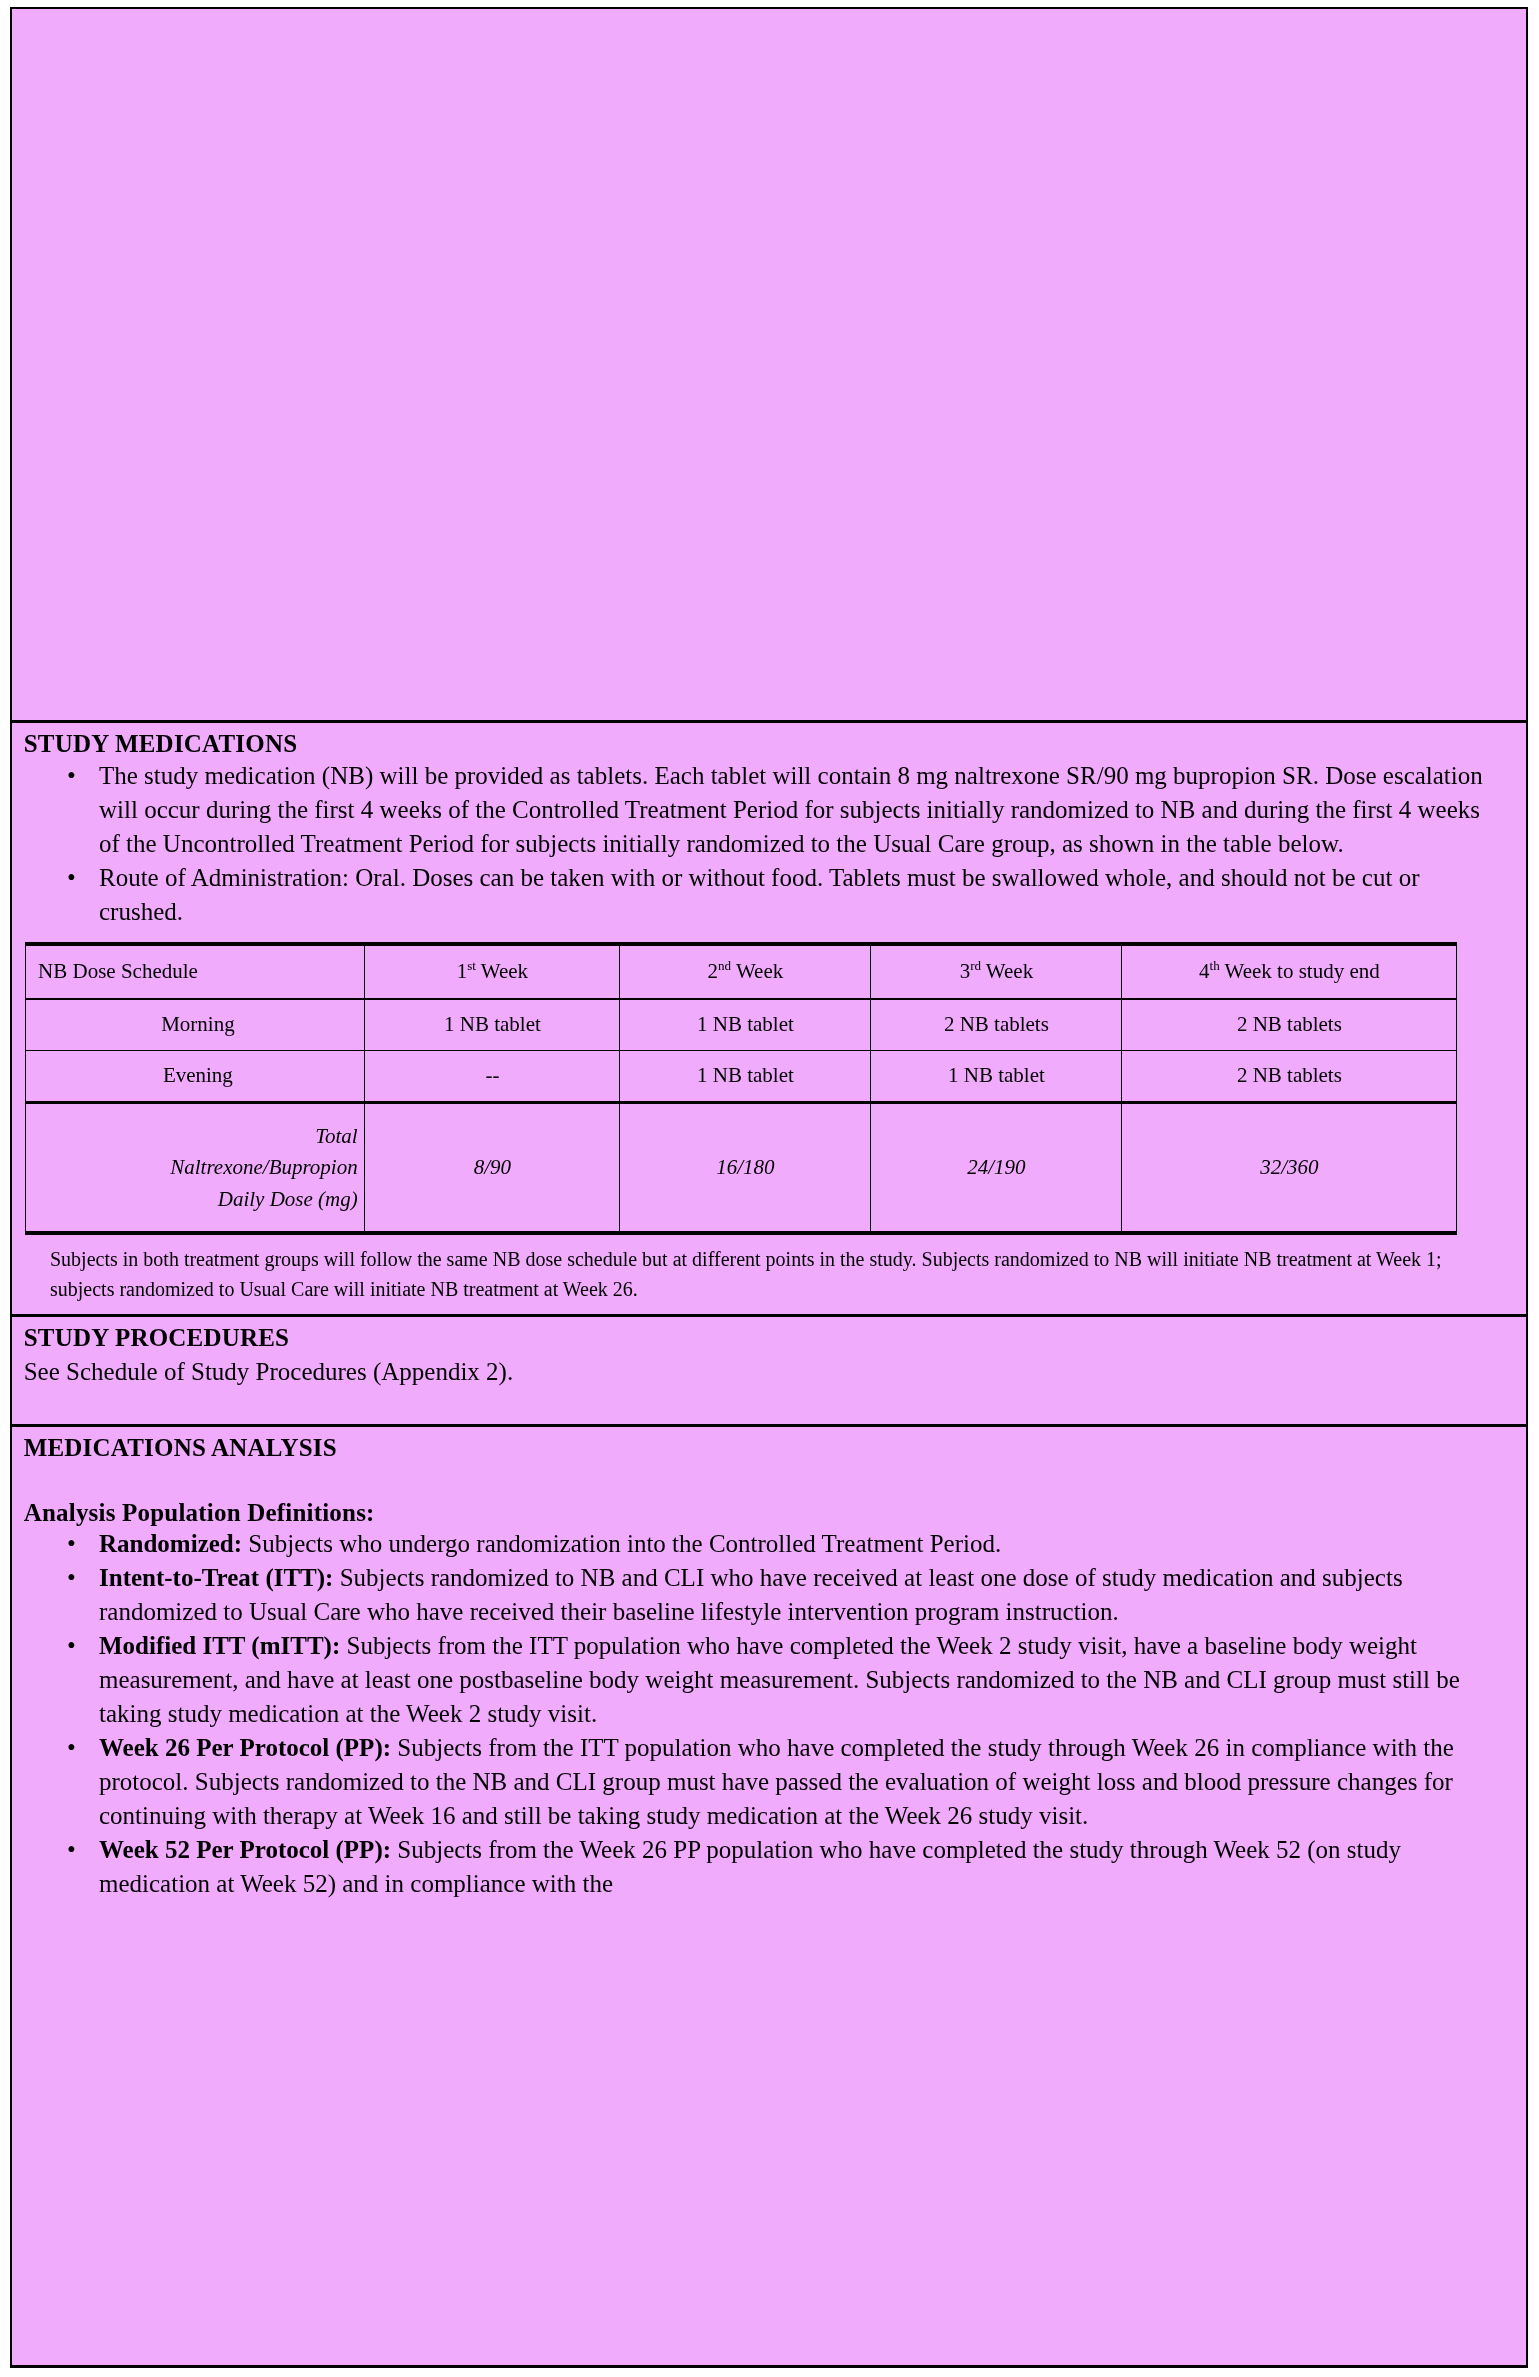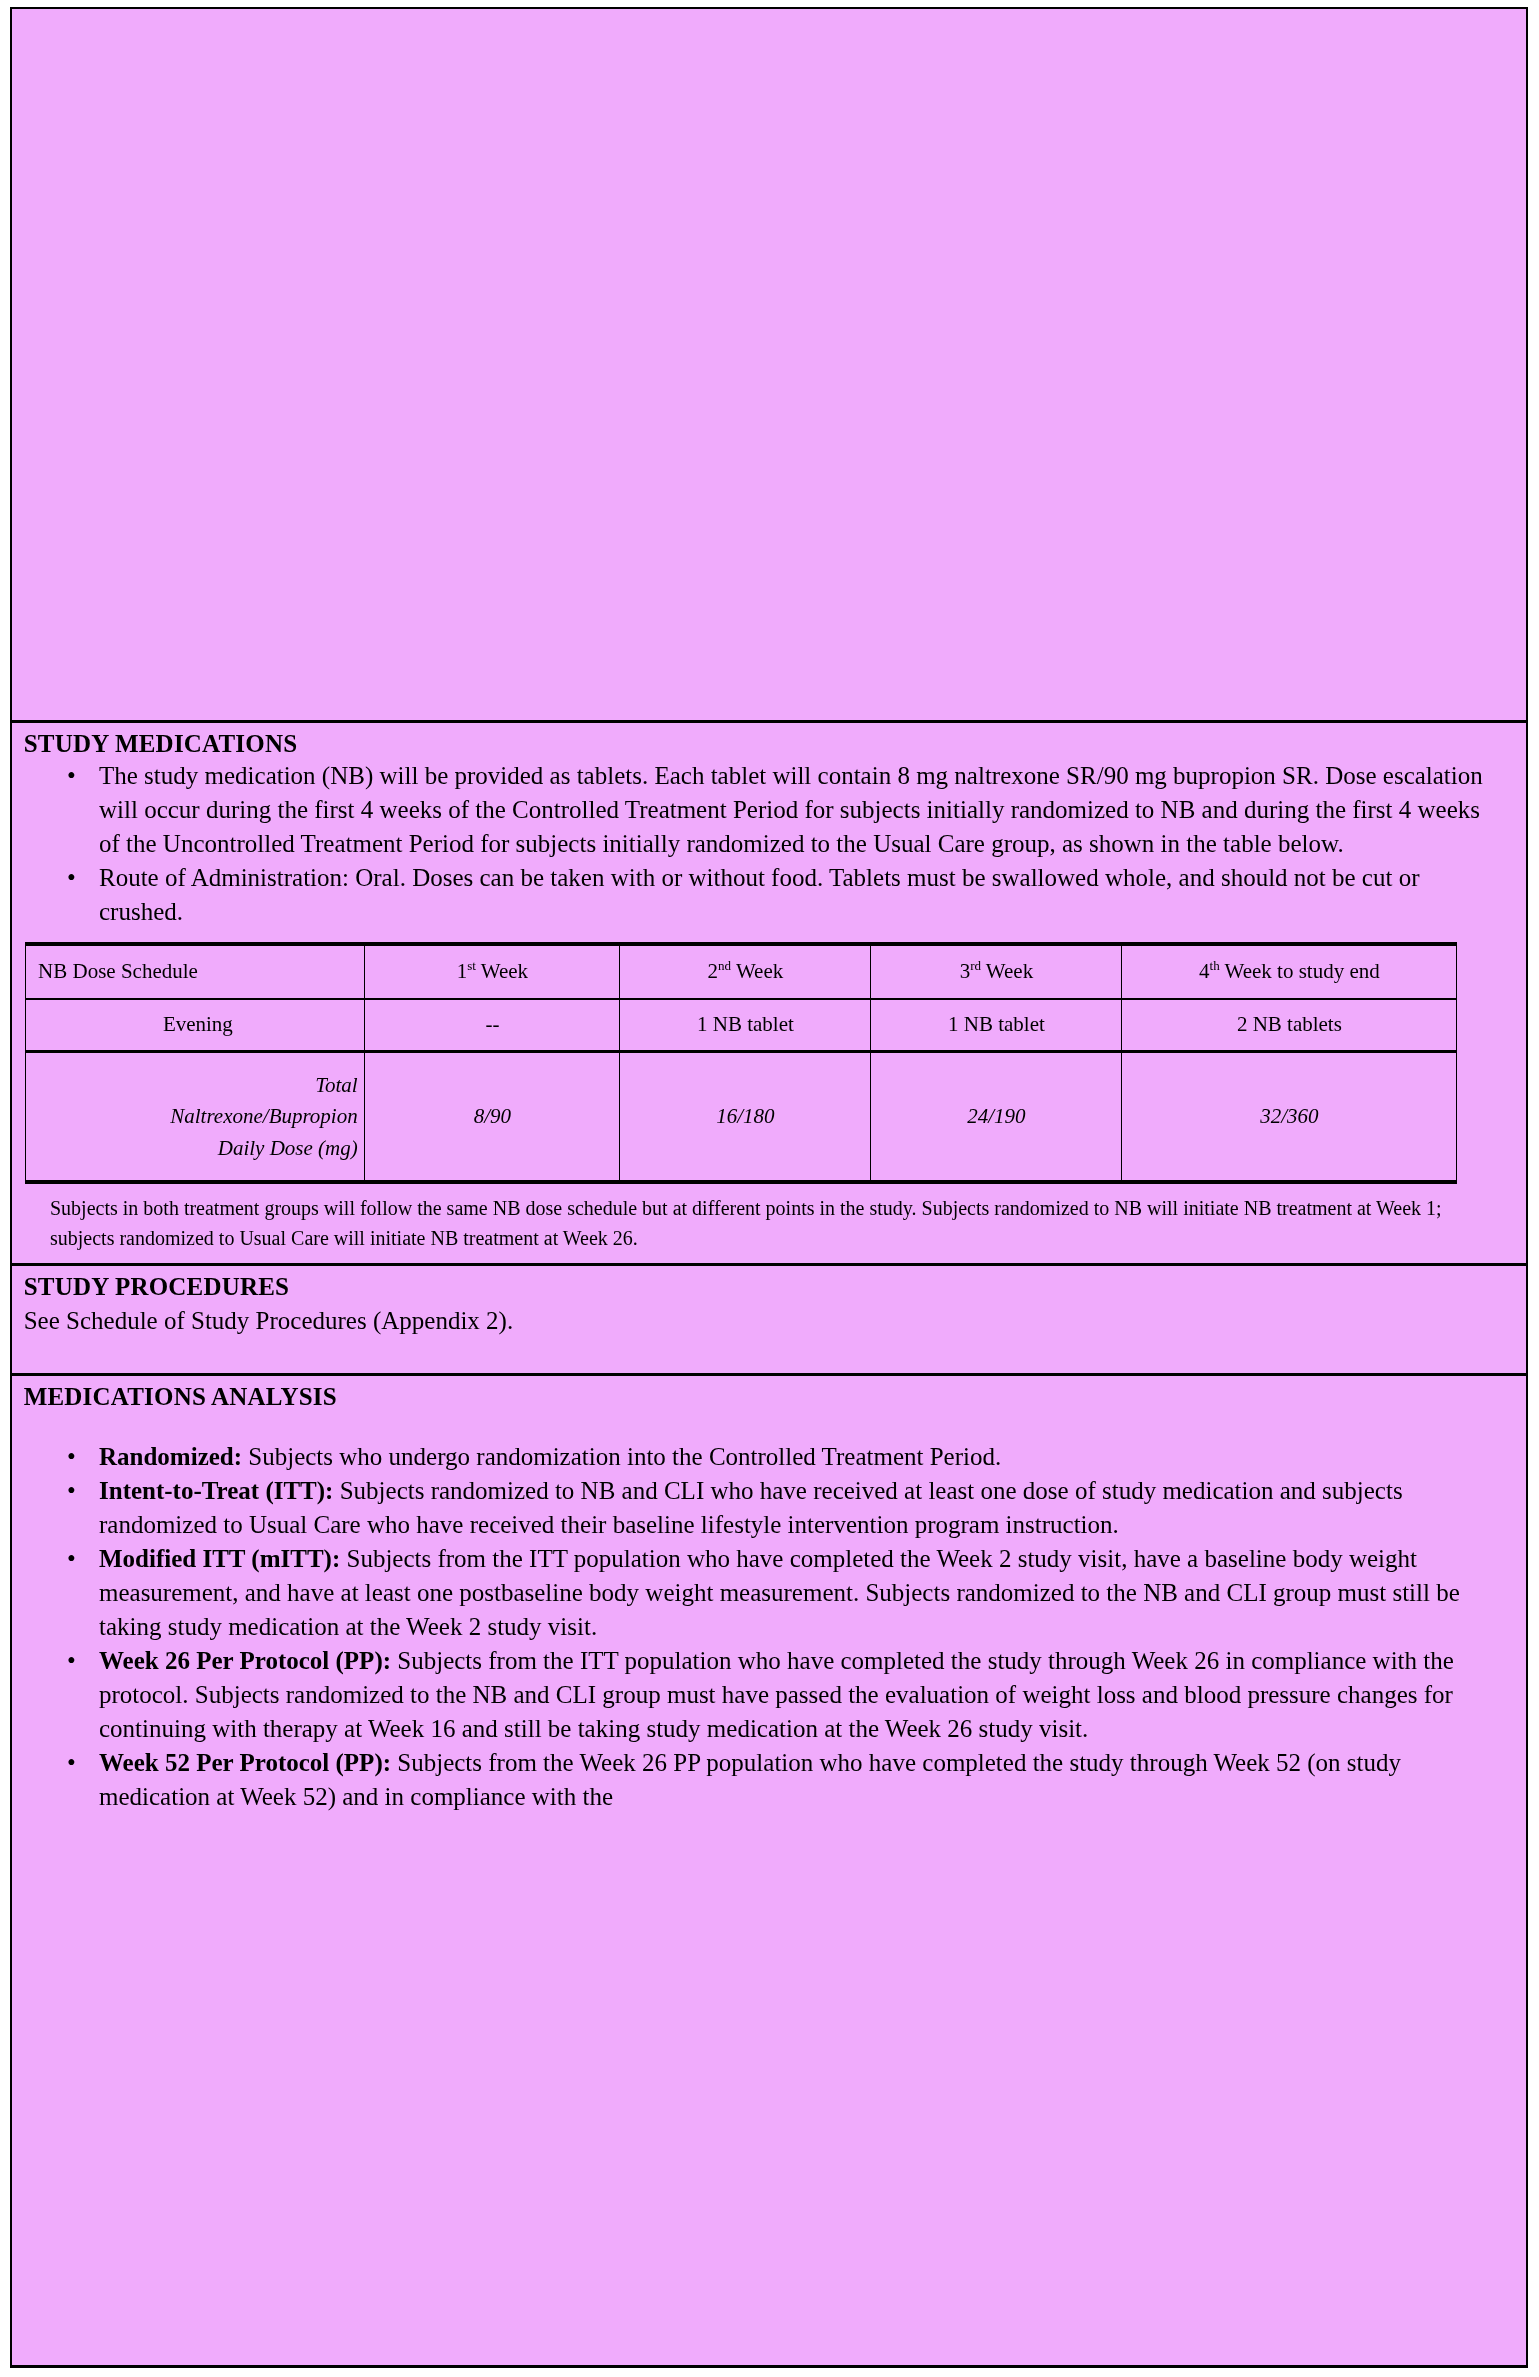--- a/index.html
+++ b/index.html
@@ -177,20 +177,27 @@
         </colgroup>
         <tbody>
           <tr class="hdr">
             <td class="rowlabel">NB Dose Schedule</td>
             <td><span>1</span><sup>st</sup><span> Week</span></td>
             <td><span>2</span><sup>nd</sup><span> Week</span></td>
             <td><span>3</span><sup>rd</sup><span> Week</span></td>
             <td><span>4</span><sup>th</sup><span> Week to study end</span></td>
           </tr>
 
+          <tr class="body">
+            <td class="rowlabel">Morning</td>
+            <td>1 NB tablet</td>
+            <td>1 NB tablet</td>
+            <td>2 NB tablets</td>
+            <td>2 NB tablets</td>
+          </tr>
 
           <tr class="body">
             <td class="rowlabel">Evening</td>
             <td>--</td>
             <td>1 NB tablet</td>
             <td>1 NB tablet</td>
             <td>2 NB tablets</td>
           </tr>
 
           <tr class="total">
@@ -215,20 +222,21 @@
     <div class="sec-heading">STUDY PROCEDURES</div>
     <div class="plain-line pad-b-22">See Schedule of Study Procedures (Appendix 2).</div>
     <div class="spacer-20"></div>
   </div>
 
   <div class="section">
     <div class="sec-heading">MEDICATIONS ANALYSIS</div>
 
     <div class="spacer-34"></div>
 
+    <div class="sec-heading">Analysis Population Definitions:</div>
 
     <ul class="bullets stats-bullets">
       <li>
         <span class="dot">•</span><b>Randomized:</b><span> Subjects who undergo randomization into the Controlled Treatment Period.</span>
       </li>
       <li>
         <span class="dot">•</span><b>Intent-to-Treat (ITT):</b><span> Subjects randomized to NB and CLI who have received at least one dose of study medication and subjects randomized to Usual Care who have received their baseline lifestyle intervention program instruction.</span>
       </li>
       <li>
         <span class="dot">•</span><b>Modified ITT (mITT):</b><span> Subjects from the ITT population who have completed the Week 2 study visit, have a baseline body weight measurement, and have at least one postbaseline body weight measurement. Subjects randomized to the NB and CLI group must still be taking study medication at the Week 2 study visit.</span>

